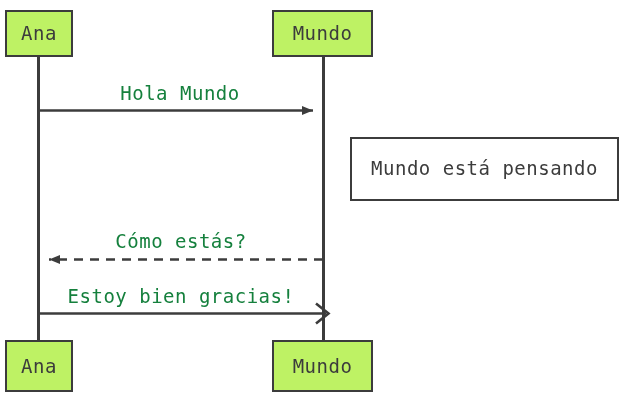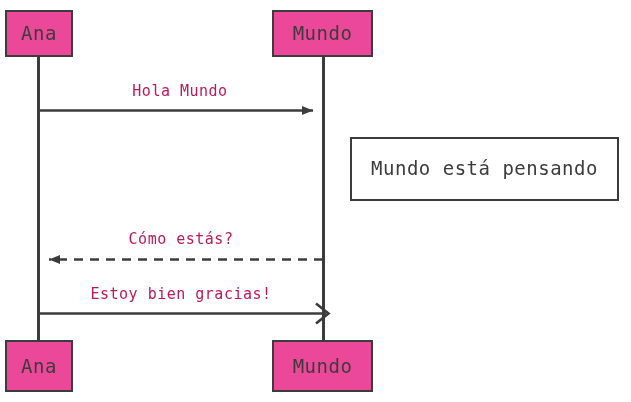--- a/index.html
+++ b/index.html
@@ -20,21 +20,21 @@
   #diagram-svg {
     position: absolute;
     left: 0;
     top: 0;
     width: 631px;
     height: 402px;
   }
   .participant-box {
     position: absolute;
     box-sizing: border-box;
-    background: #ec4899;
+    background: #bef264;
     border: 2.5px solid #3c3c3c;
     display: flex;
     align-items: center;
     justify-content: center;
   }
   .participant-label {
     font-family: "DejaVu Sans Mono", "Liberation Mono", monospace;
     font-size: 19px;
     color: #3c3c3c;
     letter-spacing: 0.5px;
@@ -55,22 +55,22 @@
     font-family: "DejaVu Sans Mono", "Liberation Mono", monospace;
     font-size: 19px;
     color: #3c3c3c;
     letter-spacing: 0.5px;
     white-space: nowrap;
     line-height: 1.33;
   }
   .msg-label {
     position: absolute;
     font-family: "DejaVu Sans Mono", "Liberation Mono", monospace;
-    font-size: 15px;
-    color: #be185d;
+    font-size: 19px;
+    color: #15803d;
     letter-spacing: 0.5px;
     white-space: nowrap;
     line-height: 1;
     transform: translateX(-50%);
   }
 </style>
 </head>
 <body>
 
 <div id="canvas">

